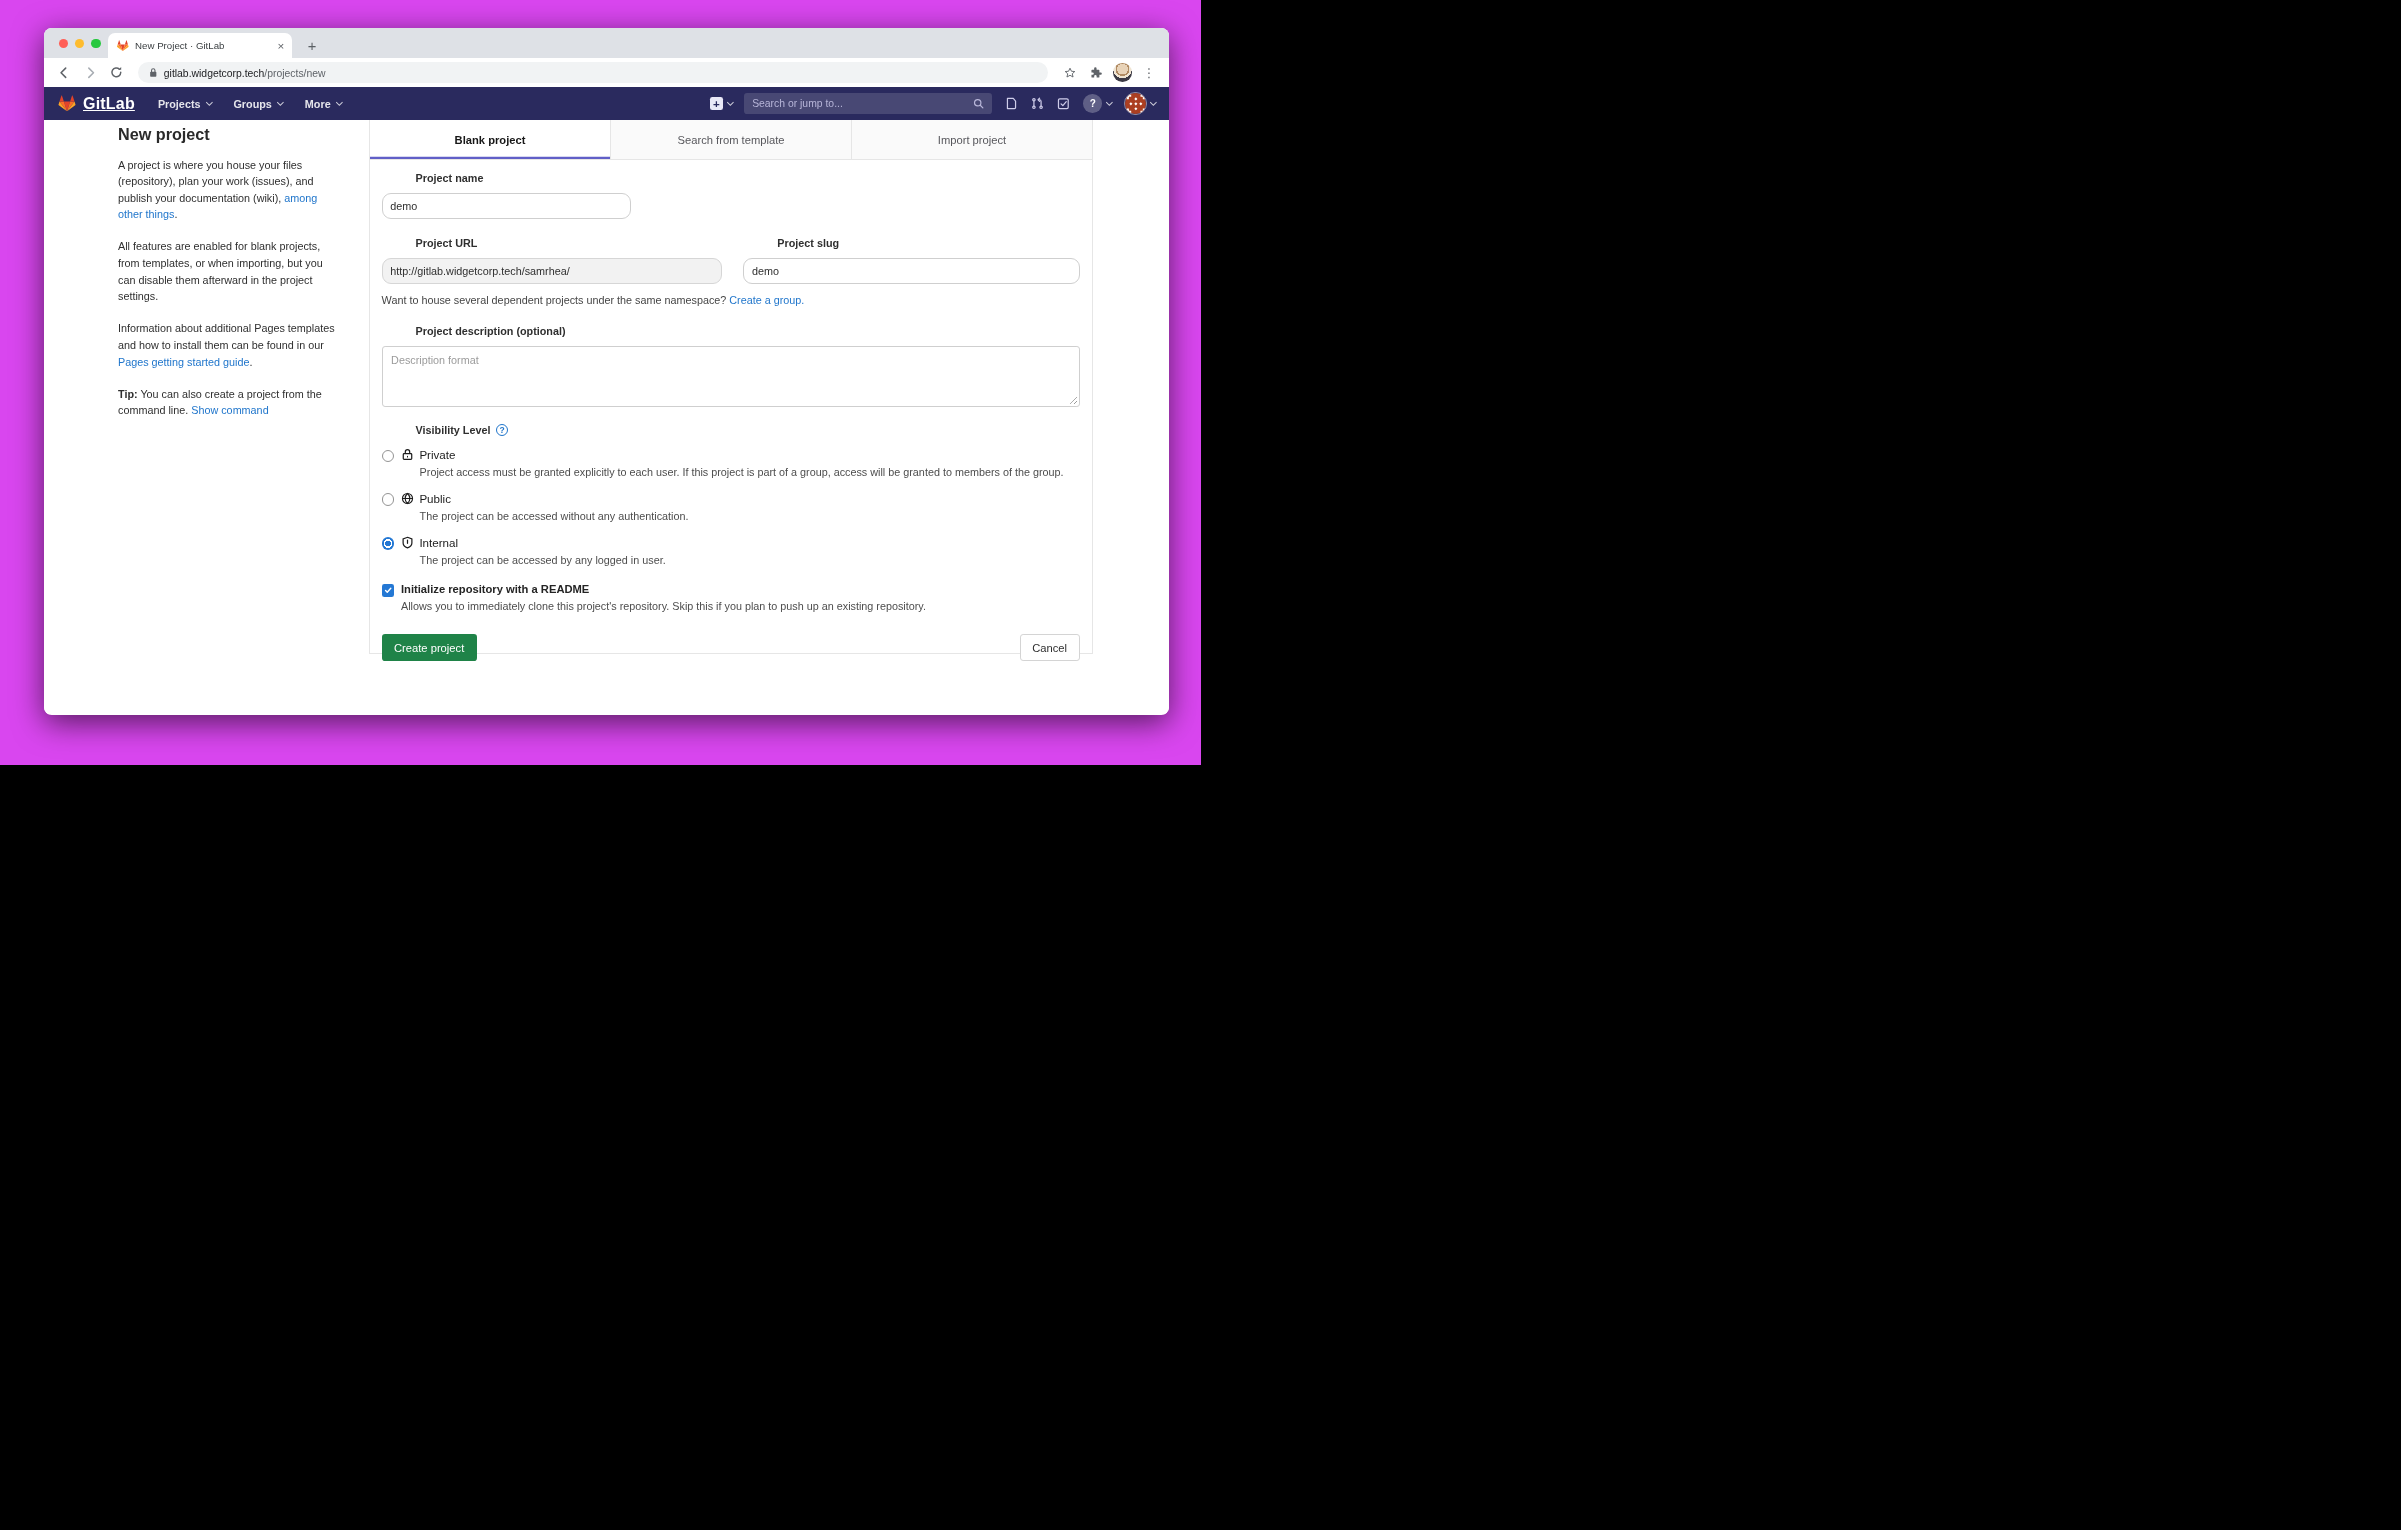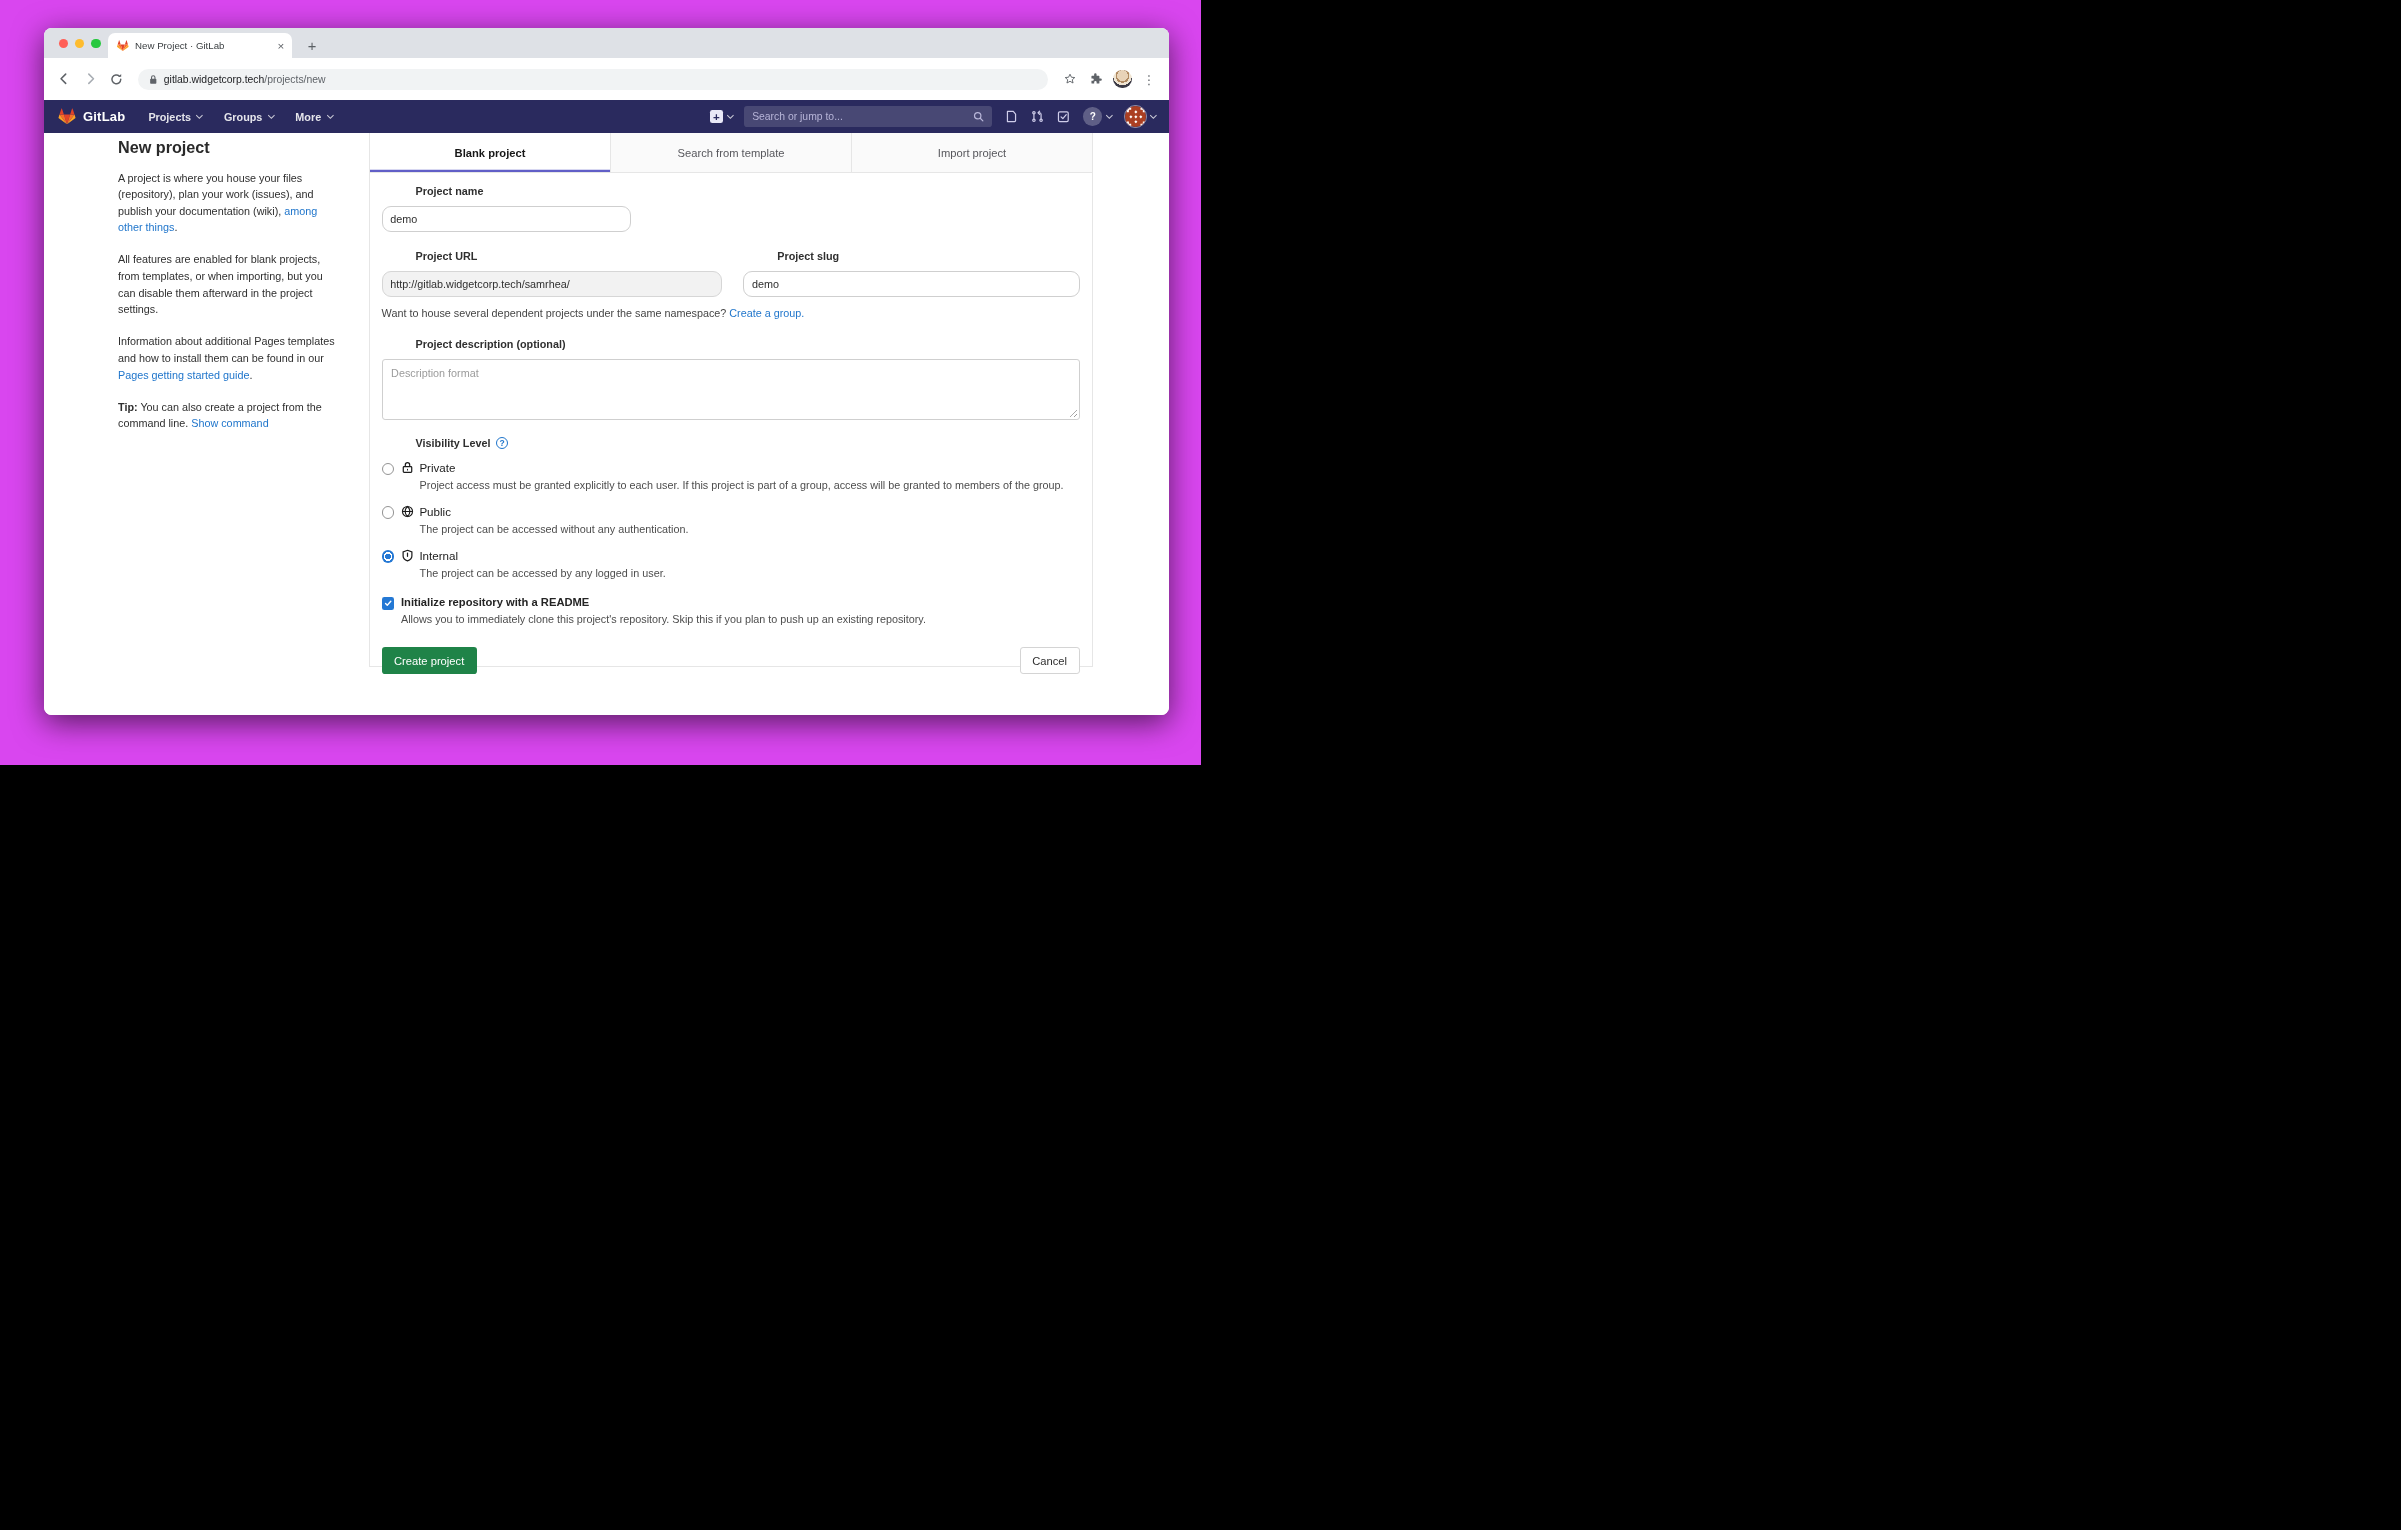--- a/index.html
+++ b/index.html
@@ -15,34 +15,34 @@
   .dot { width:9.3px; height:9.3px; border-radius:50%; }
   .dot.red { background:#ff5f57; } .dot.yellow { background:#febc2e; } .dot.green { background:#28c840; }
   .tab { position:absolute; left:64px; bottom:0; width:184px; height:25px; background:#fff;
          border-radius:7px 7px 0 0; display:flex; align-items:center; padding:0 7.7px 0 9.3px; }
   .tab-title { flex:1; font-size:9.7px; color:#3c4043; white-space:nowrap; overflow:hidden; margin-left:6.2px; }
   .tab-close { font-size:11.6px; color:#5f6368; line-height:1; cursor:default; }
   .newtab { position:absolute; left:258px; bottom:2.3px; width:20px; height:20px; display:flex;
             align-items:center; justify-content:center; font-size:14.7px; color:#5a5f64; border-radius:50%; }
 
   
-  .toolbar { height:42px; background:#fff; display:flex; align-items:center; padding:0 9.3px; gap:4.6px; }
+  .toolbar { height:29px; background:#fff; display:flex; align-items:center; padding:0 9.3px; gap:4.6px; }
   .navbtn { width:21.7px; height:21.7px; display:flex; align-items:center; justify-content:center; }
   .urlbar { flex:1; height:21px; margin:0 6.2px; background:#f1f3f4; border-radius:10.8px;
             display:flex; align-items:center; padding:0 10.8px; gap:6.2px; }
   .url-host { font-size:10.4px; color:#202124; }
   .url-path { font-size:10.4px; color:#5f6368; }
   .avatar-photo { width:18.6px; height:18.6px; border-radius:50%;
       background:radial-gradient(circle at 50% 32%, #e8d3b8 0 5.4px, #b08a62 5.4px 7px, #efe4d2 7px 9.3px, #3c3a45 9.3px); }
   .kebab { font-size:12.4px; color:#5f6368; letter-spacing:0; }
 
   
   .glbar { height:33px; background:#2a2a5e; display:flex; align-items:center; padding:0 14px; }
   .brand { display:flex; align-items:center; gap:7px; }
-  .brand-name { color:#fff; font-size:13px; font-weight:700; letter-spacing:0.2px; }
+  .brand-name { color:#fff; font-size:16px; font-weight:700; letter-spacing:0.2px;text-decoration:underline; }
   .glmenu { display:flex; align-items:center; gap:23px; margin-left:23px; }
   .glmenu-item { display:flex; align-items:center; gap:5.4px; color:rgba(255,255,255,.88);
                  font-size:10.8px; font-weight:700; cursor:default; }
   .chev { width:4.6px; height:4.6px; border-right:1.3px solid rgba(255,255,255,.75);
           border-bottom:1.3px solid rgba(255,255,255,.75); transform:rotate(45deg) translateY(-1.5px); }
   .glright { margin-left:auto; display:flex; align-items:center; gap:13px; }
   .plusbox { display:flex; align-items:center; gap:3.9px; }
   .plusbox-sq { width:13px; height:13px; border-radius:2.3px; background:#e9e8f7; color:#2a2a5e;
                 font-size:11.6px; font-weight:700; display:flex; align-items:center; justify-content:center; line-height:0; }
   .glsearch { width:248px; height:21.7px; background:rgba(255,255,255,.14); border-radius:3.1px;

